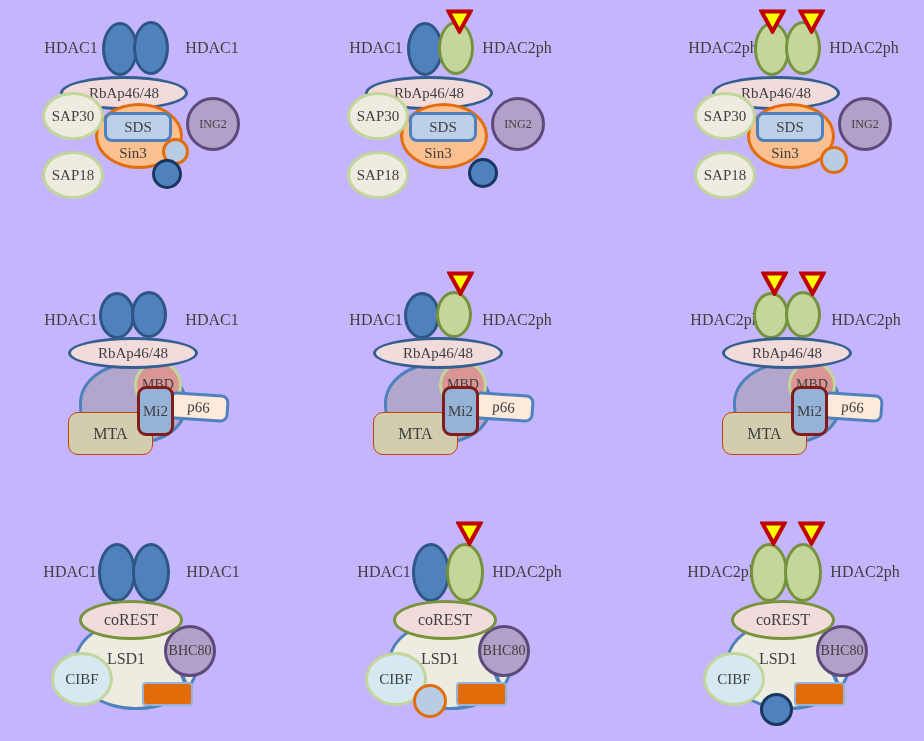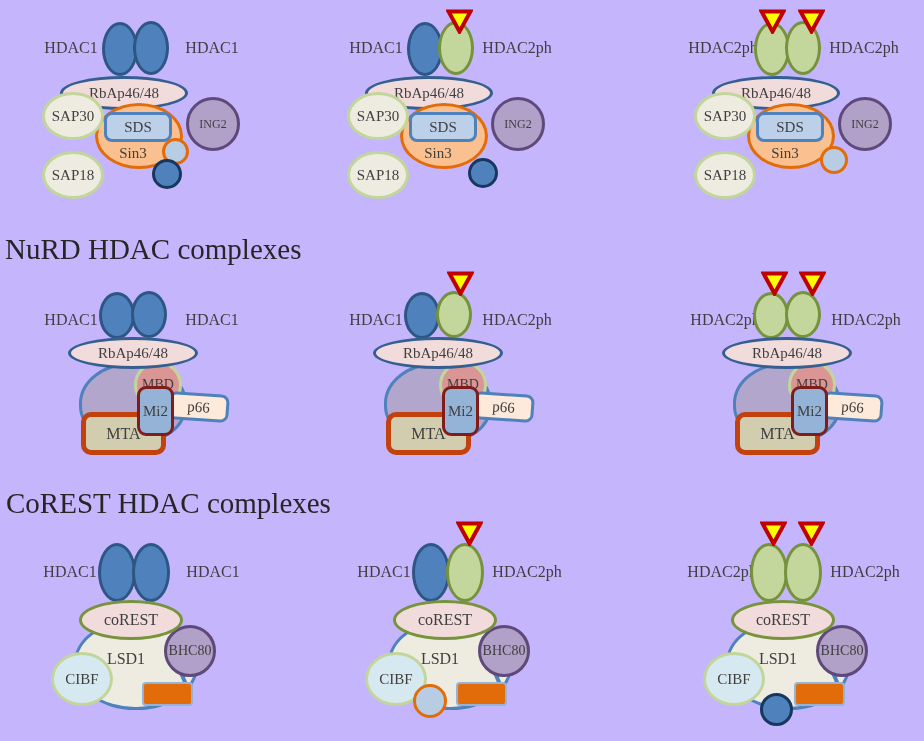--- a/index.html
+++ b/index.html
@@ -52,21 +52,21 @@
   .n-oval-l{left:99px;top:67px;width:36px;height:47px;}
   .n-oval-r{left:131px;top:66px;width:36px;height:47px;}
   .n-body{left:79px;top:137px;width:108px;height:82px;
           border-radius:50% 50% 46% 46%;background:#b3a6cc;
           border:3px solid #4f81bd;z-index:2;}
   .n-mbd{left:134px;top:136px;width:48px;height:48px;border-radius:50%;
          background:#d99694;border:3px solid #c2d69b;z-index:3;font-size:14px;}
   .n-rbap{left:68px;top:112px;width:130px;height:32px;border-radius:50%;
           background:#f2dcdb;border:3px solid #365f91;z-index:4;font-size:15px;}
   .n-mta{left:68px;top:187px;width:85px;height:43px;border-radius:10px;
-         background:#d2cdaf;border:5px solid #c2410c;z-index:5;margin-left:13px;}
+         background:#d2cdaf;border:1px solid #c2410c;z-index:5;}
   .n-p66{left:168px;top:168px;width:61px;height:28px;border-radius:8px;
          background:#fdeada;border:3px solid #4f81bd;z-index:5;font-size:15px;
          transform:rotate(4deg);}
   .n-mi2{left:137px;top:161px;width:37px;height:50px;border-radius:9px;
          background:#95b3d7;border:3px solid #7f1d1d;z-index:6;font-size:15px;}
   .n-tri-r{left:142px;top:46px;}
   .n-tri-l3{left:107px;top:46px;}
   .n-tri-r3{left:145px;top:46px;}
 
   
@@ -147,21 +147,20 @@
     <div class="shape s-rbap">RbAp46/48</div>
     <div class="shape s-ing2">ING2</div>
     <div class="shape s-sin3"></div>
     <div class="shape s-sds">SDS</div>
     <div class="lbl sub s-sin3-lbl">Sin3</div>
     <div class="shape s-sap30">SAP30</div>
     <div class="shape s-sap18">SAP18</div>
     <div class="shape dot-light s-dot-light-3"></div>
   </div>
 
-  <div class="heading" style="left:5px;top:233px;">NuRD HDAC complexes</div>
 
   <div class="panel" style="left:0;top:225px;">
     <div class="lbl n-lbl-l">HDAC1</div>
     <div class="lbl n-lbl-r">HDAC1</div>
     <div class="shape oval oval-blue n-oval-l"></div>
     <div class="shape oval oval-blue n-oval-r"></div>
     <div class="shape n-body"></div>
     <div class="shape n-mbd">MBD</div>
     <div class="shape n-rbap">RbAp46/48</div>
     <div class="shape n-mta">MTA</div>
@@ -197,21 +196,20 @@
         <polygon points="2.5,2.5 24.5,2.5 13.5,22.5" fill="#ffff00" stroke="#c00000" stroke-width="4"></polygon>
       </svg>
     <div class="shape n-body"></div>
     <div class="shape n-mbd">MBD</div>
     <div class="shape n-rbap">RbAp46/48</div>
     <div class="shape n-mta">MTA</div>
     <div class="shape n-p66">p66</div>
     <div class="shape n-mi2">Mi2</div>
   </div>
 
-  <div class="heading" style="left:6px;top:487px;">CoREST HDAC complexes</div>
 
   <div class="panel" style="left:0;top:475px;height:266px;">
     <div class="lbl c-lbl-l">HDAC1</div>
     <div class="lbl c-lbl-r">HDAC1</div>
     <div class="shape oval oval-blue c-oval-l"></div>
     <div class="shape oval oval-blue c-oval-r"></div>
     <div class="shape c-body"></div>
     <div class="lbl c-lsd1-lbl">LSD1</div>
     <div class="shape c-link"></div>
     <div class="shape c-bhc80">BHC80</div>

